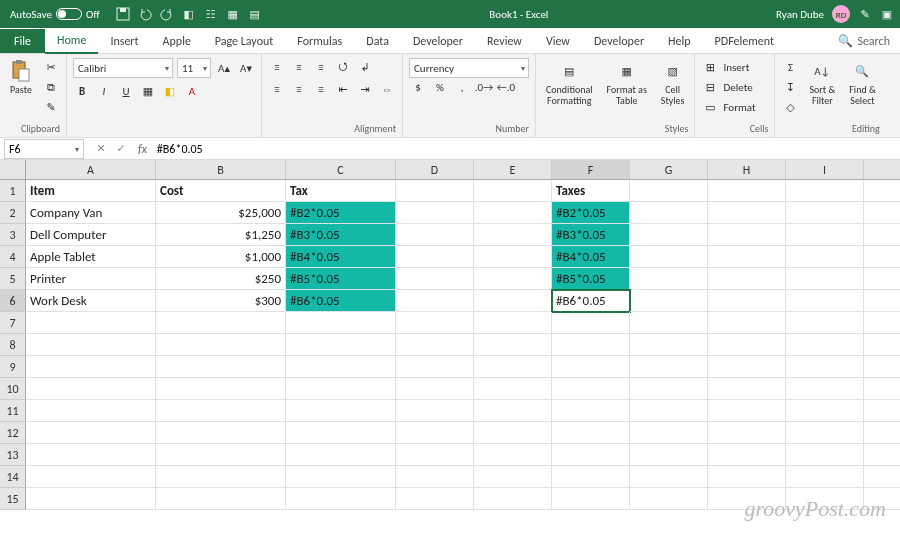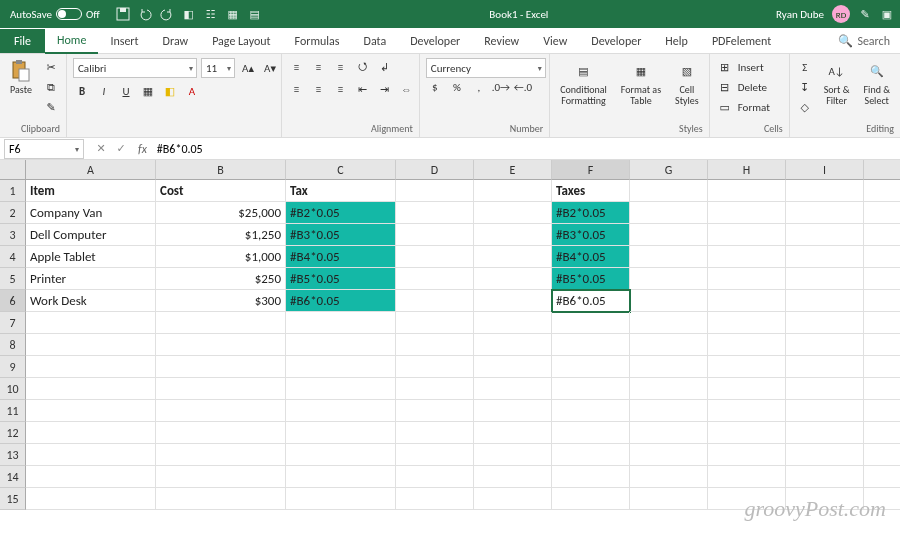--- a/index.html
+++ b/index.html
@@ -32,21 +32,21 @@
 
 .vbtn { display:flex; flex-direction:column; align-items:center; gap:2px; padding:2px 4px; cursor:pointer; }
 .vbtn .ico { width:22px; height:22px; display:flex; align-items:center; justify-content:center; }
 .vbtn .lbl { font-size:10px; text-align:center; line-height:1.1; }
 
 .stack { display:flex; flex-direction:column; gap:2px; }
 .row { display:flex; gap:4px; align-items:center; }
 .minibtn { width:18px; height:18px; display:flex; align-items:center; justify-content:center; border:1px solid transparent; cursor:pointer; font-size:11px; }
 .select { height:20px; border:1px solid #c5c5c5; background:#fff; font-size:11px; display:flex; align-items:center; padding:0 14px 0 4px; position:relative; }
 .select::after { content:"▾"; position:absolute; right:3px; font-size:8px; color:#666; }
-.select.font { width:124px; }
+.select.font { width:100px; }
 .select.size { width:34px; }
 .select.numfmt { width:120px; }
 svg { display:block; }
 
 
 .fbar { height:22px; border-bottom:1px solid #dcdcdc; display:flex; align-items:center; font-size:12px; }
 .name-box { width:80px; height:20px; border:1px solid #ccc; margin:0 4px; padding:0 4px; display:flex; align-items:center; position:relative; }
 .name-box::after { content:"▾"; position:absolute; right:4px; font-size:8px; color:#666; }
 .fbar-btns { display:flex; gap:2px; padding:0 4px; color:#888; }
 .fx-lbl { font-style:italic; padding:0 4px; color:#666; }
@@ -107,21 +107,21 @@
     <span class="avatar-badge">RD</span>
     <span class="qat-icon">✎</span>
     <span class="qat-icon">▣</span>
   </div>
 </div>
 
 <div class="menubar">
   <div class="file-tab">File</div>
   <div class="tab active">Home</div>
   <div class="tab">Insert</div>
-  <div class="tab">Draw</div>
+  <div class="tab">Apple</div>
   <div class="tab">Page Layout</div>
   <div class="tab">Formulas</div>
   <div class="tab">Data</div>
   <div class="tab">Developer</div>
   <div class="tab">Review</div>
   <div class="tab">View</div>
   <div class="tab">Developer</div>
   <div class="tab">Help</div>
   <div class="tab">PDFelement</div>
   <div class="search">

